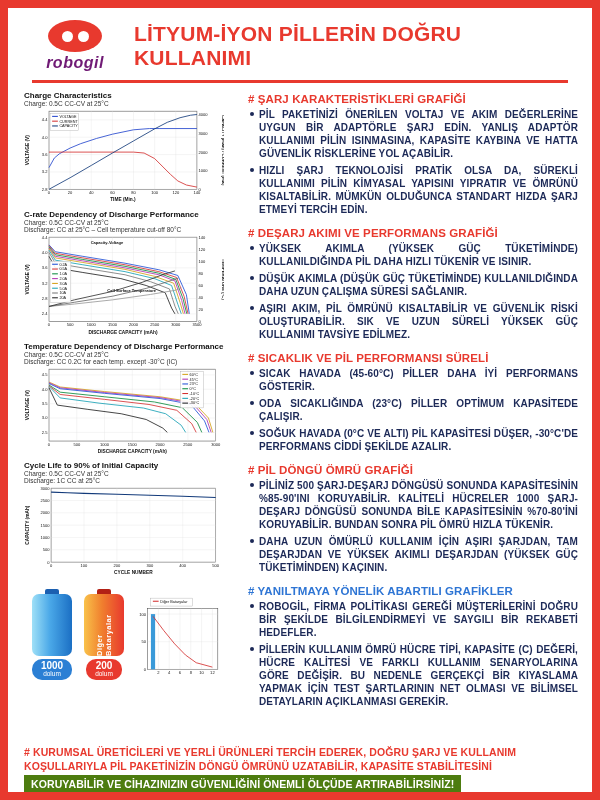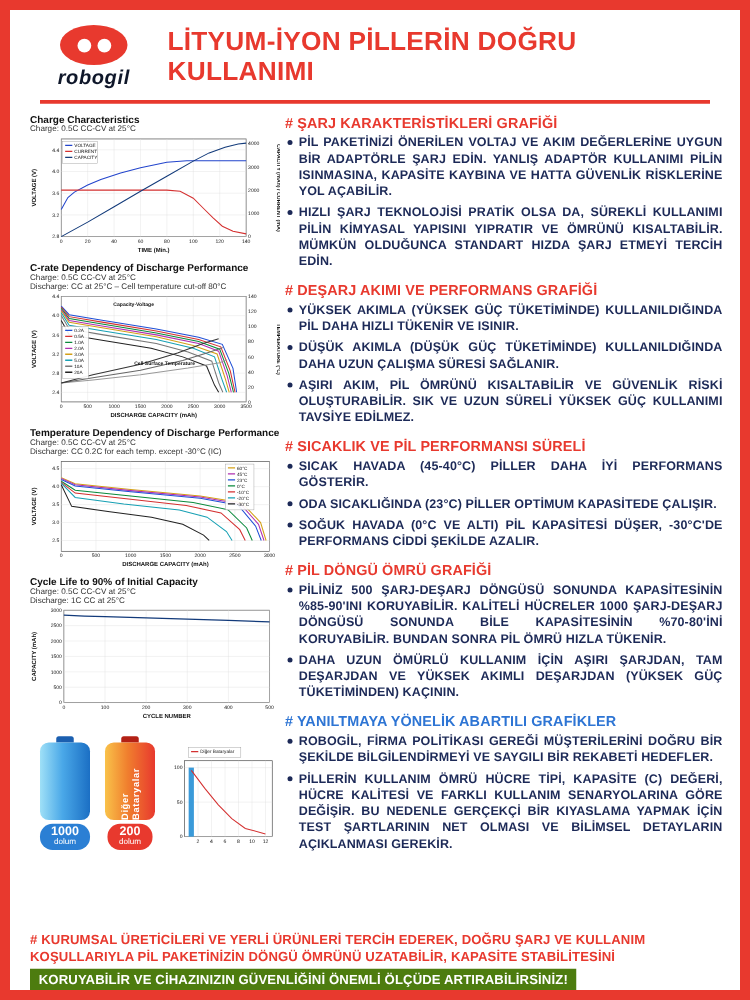--- a/index.html
+++ b/index.html
@@ -3,25 +3,25 @@
 <meta charset="utf-8">
 <style>
   html,body{margin:0;padding:0;background:#ffffff;}
   .page{width:600px;height:800px;box-sizing:border-box;border:8px solid #e8392e;background:#fff;
         display:flex;flex-direction:column;overflow:hidden;font-family:"Liberation Sans",sans-serif;}
   
   .header{display:flex;align-items:center;gap:16px;padding:12px 24px 6px;flex:0 0 auto;}
   .logo{display:flex;flex-direction:column;align-items:center;width:86px;flex:0 0 auto;}
   .logo-mark{width:54px;height:32px;background:#e8392e;border-radius:50%;display:flex;align-items:center;justify-content:center;gap:5px;}
   .logo-eye{width:11px;height:11px;background:#fff;border-radius:50%;display:block;}
-  .logo-text{color:#0f172a;font-weight:bold;font-style:italic;font-size:16px;letter-spacing:.5px;margin-top:2px;}
+  .logo-text{color:#701a75;font-weight:bold;font-style:italic;font-size:16px;letter-spacing:.5px;margin-top:2px;}
   .title{margin:0;color:#e8392e;font-size:21px;font-weight:bold;line-height:1.12;letter-spacing:.2px;}
   .divider{height:3px;background:#e8392e;margin:2px 24px 0;flex:0 0 auto;}
   
-  .content{display:flex;gap:4px;padding:8px 14px 0 16px;height:648px;overflow:hidden;flex:0 0 auto;}
+  .content{display:flex;gap:24px;padding:8px 14px 0 16px;height:648px;overflow:hidden;flex:0 0 auto;}
   .col-left{width:200px;flex:0 0 auto;display:flex;flex-direction:column;overflow:hidden;}
   .col-right{flex:1;min-width:0;padding-top:2px;overflow:hidden;}
   .chart{margin:0 0 7px;}
   .c-title{font-size:8px;font-weight:bold;color:#111;}
   .c-sub{font-size:6.5px;color:#333;}
   .c-sub:empty{display:none;}
   .plot{width:100%;}
   .plot svg{display:block;width:100%;height:auto;}
   
   .section{margin-bottom:11px;}
@@ -385,21 +385,21 @@
         <ul class="bullets">
           <li>YÜKSEK AKIMLA (YÜKSEK GÜÇ TÜKETİMİNDE) KULLANILDIĞINDA PİL DAHA HIZLI TÜKENİR VE ISINIR.</li>
           <li>DÜŞÜK AKIMLA (DÜŞÜK GÜÇ TÜKETİMİNDE) KULLANILDIĞINDA DAHA UZUN ÇALIŞMA SÜRESİ SAĞLANIR.</li>
           <li>AŞIRI AKIM, PİL ÖMRÜNÜ KISALTABİLİR VE GÜVENLİK RİSKİ OLUŞTURABİLİR. SIK VE UZUN SÜRELİ YÜKSEK GÜÇ KULLANIMI TAVSİYE EDİLMEZ.</li>
         </ul>
       </section>
 
       <section class="section">
         <h2 class="s-head"># SICAKLIK VE PİL PERFORMANSI SÜRELİ</h2>
         <ul class="bullets">
-          <li>SICAK HAVADA (45-40°C) PİLLER DAHA İYİ PERFORMANS GÖSTERİR.</li>
+          <li>SICAK HAVADA (45-60°C) PİLLER DAHA İYİ PERFORMANS GÖSTERİR.</li>
           <li>ODA SICAKLIĞINDA (23°C) PİLLER OPTİMUM KAPASİTEDE ÇALIŞIR.</li>
           <li>SOĞUK HAVADA (0°C VE ALTI) PİL KAPASİTESİ DÜŞER, -30°C'DE PERFORMANS CİDDİ ŞEKİLDE AZALIR.</li>
         </ul>
       </section>
 
       <section class="section">
         <h2 class="s-head"># PİL DÖNGÜ ÖMRÜ GRAFİĞİ</h2>
         <ul class="bullets">
           <li>PİLİNİZ 500 ŞARJ-DEŞARJ DÖNGÜSÜ SONUNDA KAPASİTESİNİN %85-90'INI KORUYABİLİR. KALİTELİ HÜCRELER 1000 ŞARJ-DEŞARJ DÖNGÜSÜ SONUNDA BİLE KAPASİTESİNİN %70-80'İNİ KORUYABİLİR. BUNDAN SONRA PİL ÖMRÜ HIZLA TÜKENİR.</li>
           <li>DAHA UZUN ÖMÜRLÜ KULLANIM İÇİN AŞIRI ŞARJDAN, TAM DEŞARJDAN VE YÜKSEK AKIMLI DEŞARJDAN (YÜKSEK GÜÇ TÜKETİMİNDEN) KAÇININ.</li>

